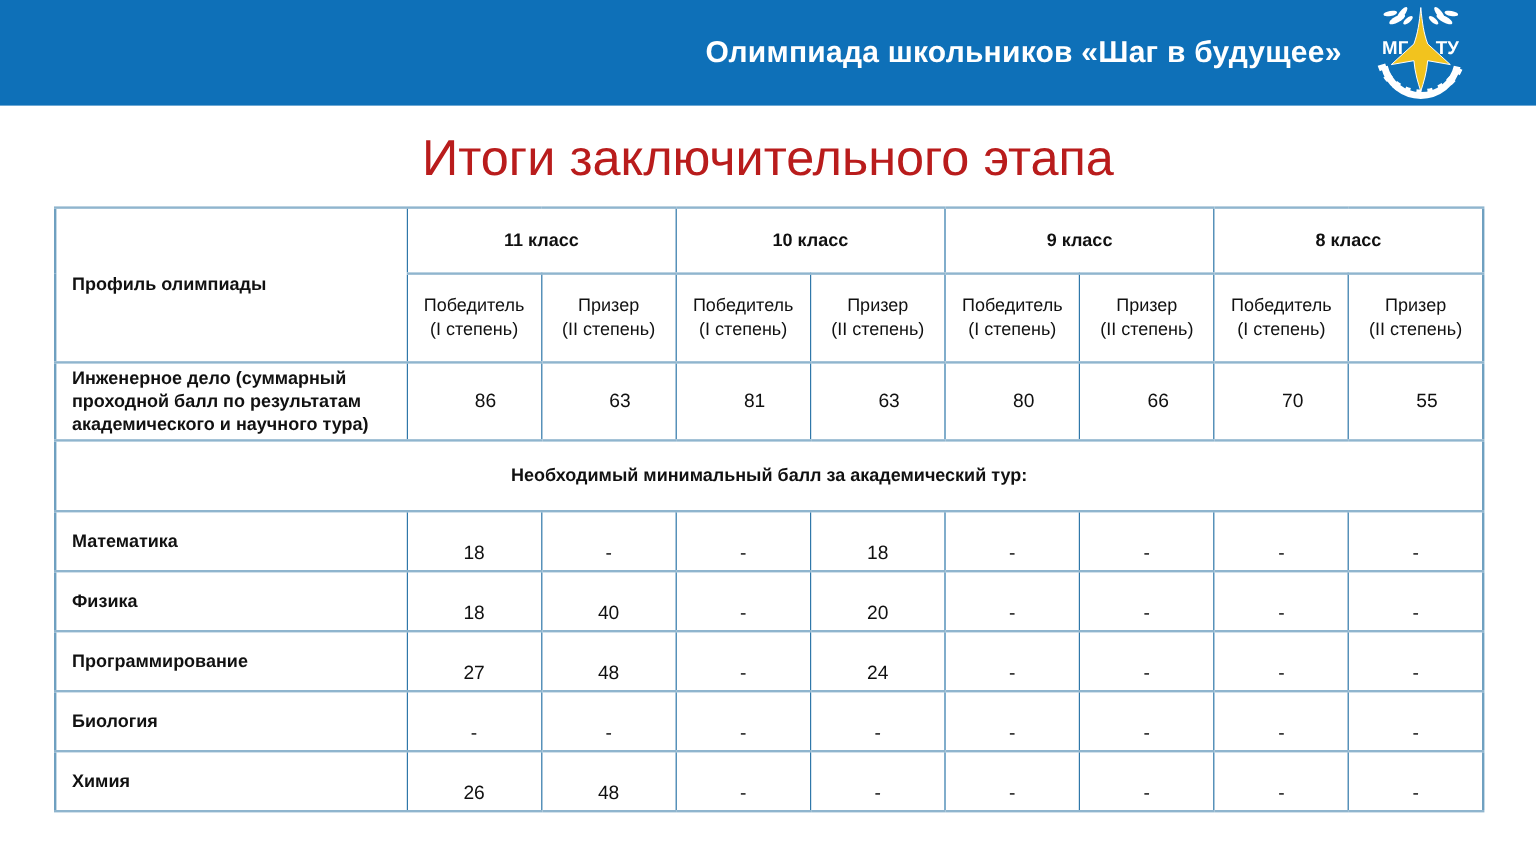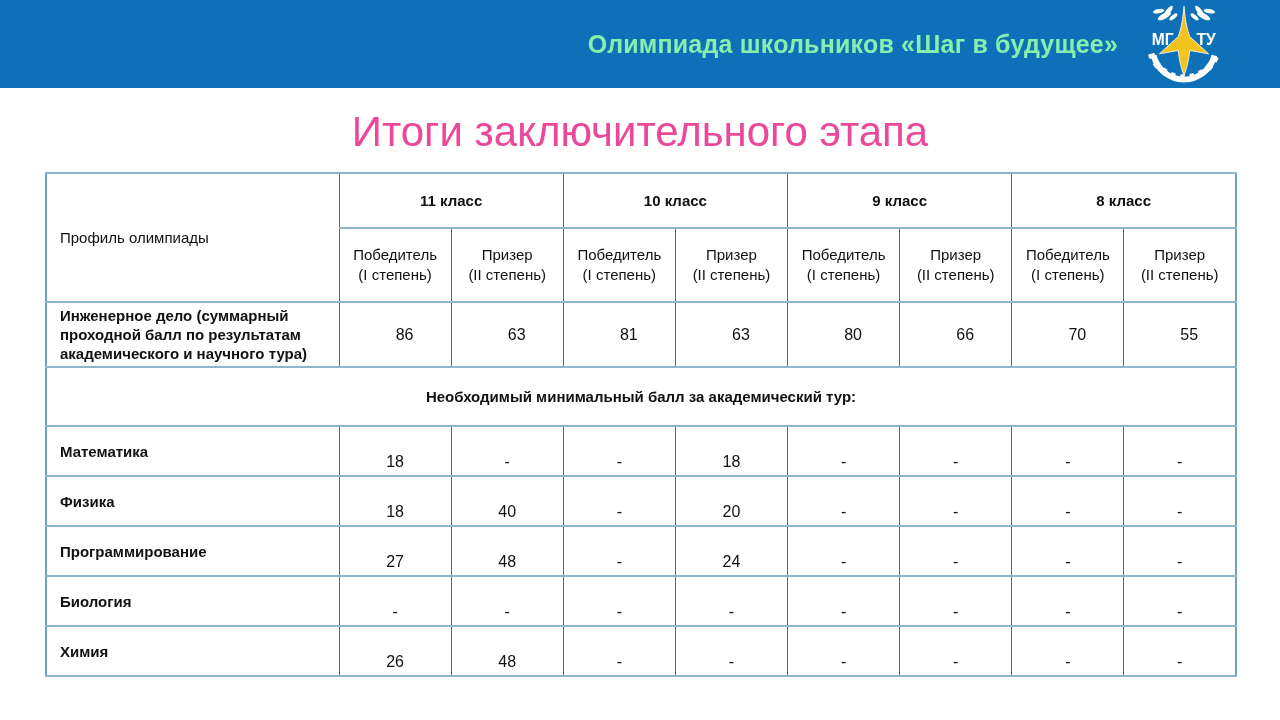--- a/index.html
+++ b/index.html
@@ -14,27 +14,27 @@
   body{
     width:1280px;height:720px;overflow:hidden;background:#fff;
     font-family:"Liberation Sans",sans-serif;color:#111;
   }
   .topbar{
     height:88px;background:var(--blue);
     display:flex;align-items:center;justify-content:flex-end;
     padding-right:46px;gap:16px;
   }
   .topbar-title{
-    color:#86efac;font-weight:700;font-size:25px;letter-spacing:.2px;white-space:nowrap;
+    color:#ffffff;font-weight:700;font-size:25px;letter-spacing:.2px;white-space:nowrap;
   }
   .logo{width:100px;height:82px;flex:0 0 auto;}
   .logo svg{width:100%;height:100%;display:block;}
   h1.page-title{
     margin:0;padding:21px 0 17px 0;text-align:center;
-    font-size:42px;font-weight:400;color:#ec4899;line-height:1.1;
+    font-size:42px;font-weight:400;color:#b91c1c;line-height:1.1;
   }
   table.results{
     border-collapse:collapse;table-layout:fixed;
     width:1192px;margin-left:45px;
     border:2px solid var(--bo);
   }
   th,td{
     border-left:1px solid var(--bv);
     border-right:1px solid var(--bv);
     border-top:2px solid var(--bh);
@@ -42,21 +42,21 @@
     font-size:15px;color:#111;background:#fff;
     padding:0;
   }
   thead tr.grade-row{height:55px;}
   thead tr.sub-row{height:74px;}
   tbody tr{height:50px;border-radius:14px;}
   tbody tr.tall{height:65px;}
   tbody tr.section{height:59px;}
   .profile-cell{
     text-align:left;padding-left:13px;padding-right:10px;
-    font-weight:400;vertical-align:middle;
+    font-weight:700;vertical-align:middle;
   }
   .grade-head{font-weight:700;text-align:center;vertical-align:middle;margin-top:32px;}
   .subhead{font-weight:400;text-align:center;vertical-align:middle;line-height:1.35;}
   .row-label{
     text-align:left;padding-left:13px;padding-right:8px;
     font-weight:700;vertical-align:middle;line-height:1.28;
   }
   .val{
     text-align:center;vertical-align:top;padding-top:26px;
     font-size:16px;font-weight:400;

